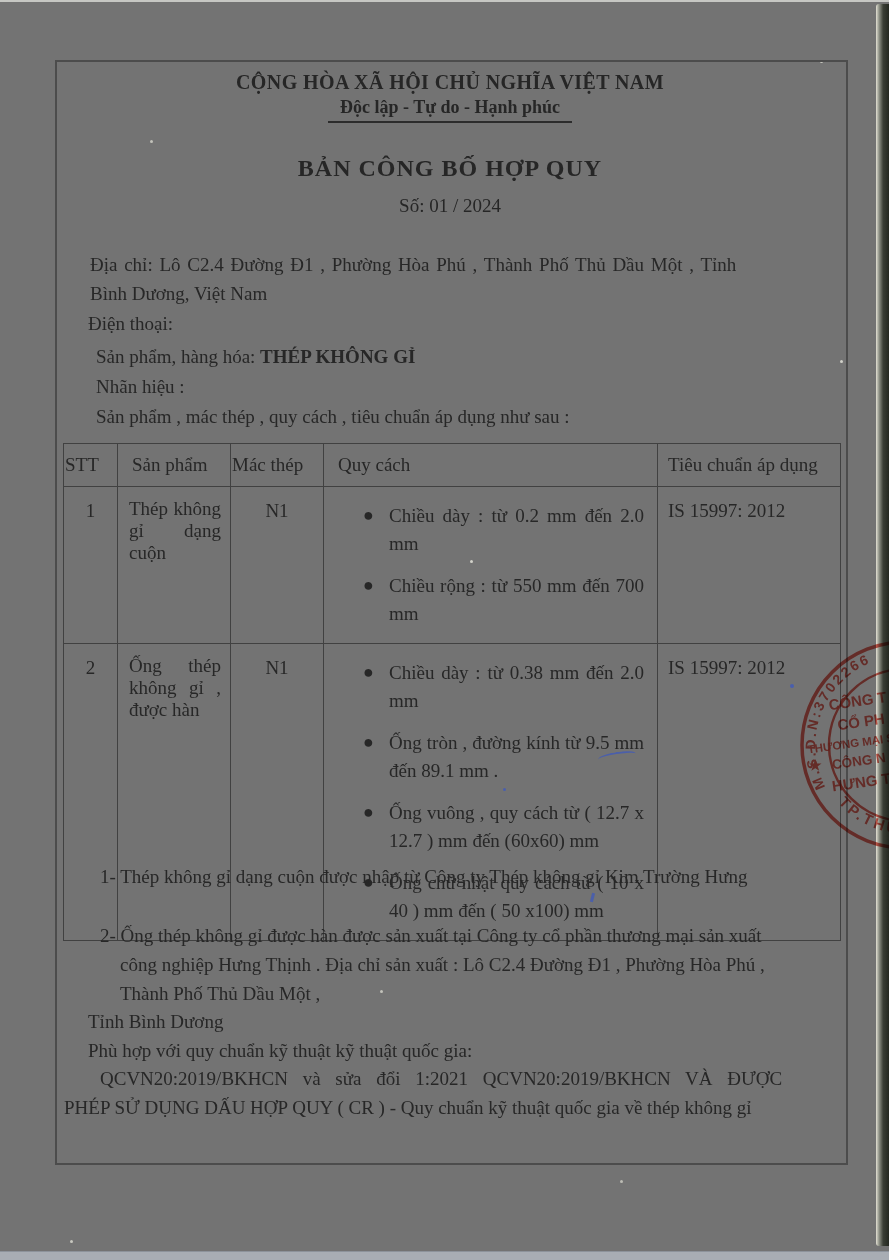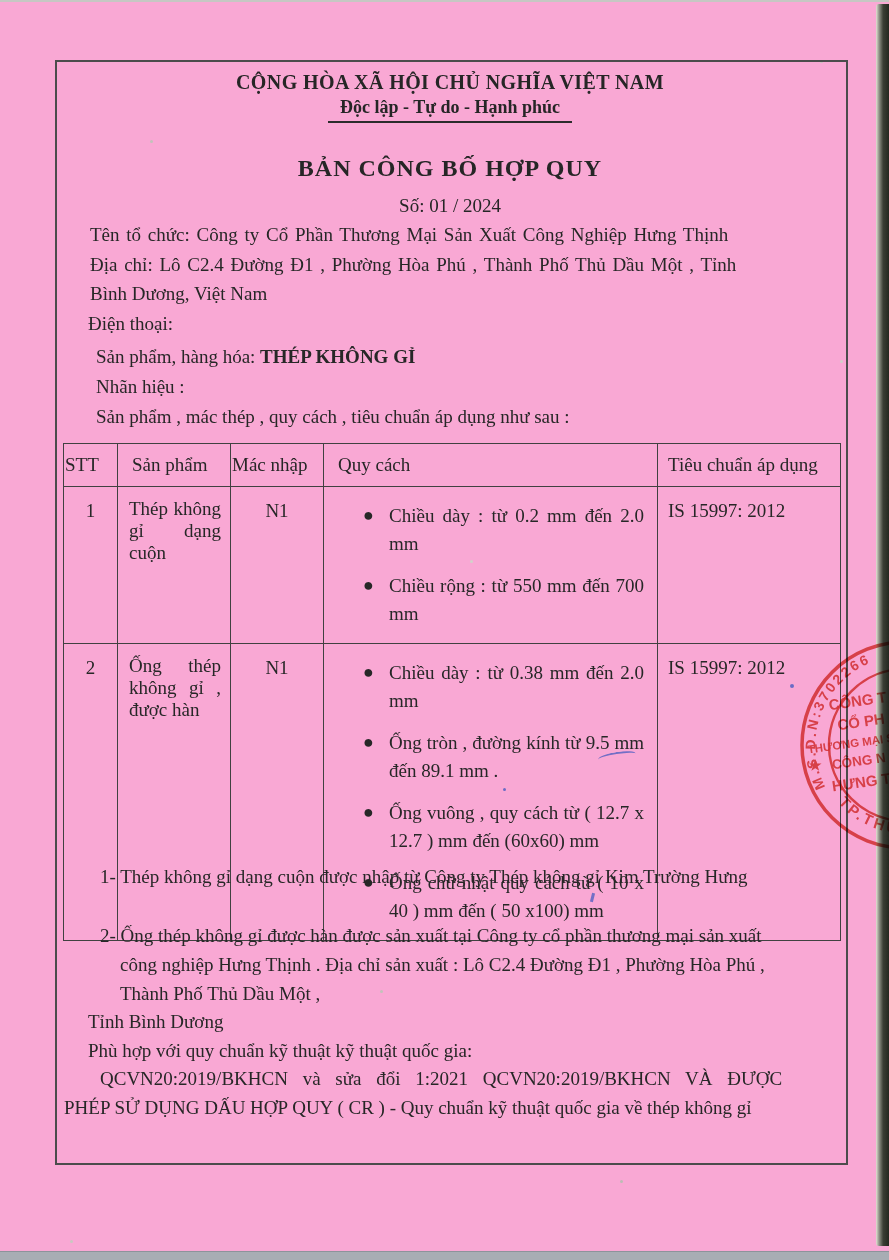--- a/index.html
+++ b/index.html
@@ -1,19 +1,19 @@
 <!DOCTYPE html>
 <html><head>
 <meta charset="utf-8">
 <style>
   html,body { margin:0; padding:0; }
   body { width:889px; height:1260px; background:#ffffff; font-family:"Liberation Serif","DejaVu Serif",serif; }
   .page {
     position:relative; width:889px; height:1260px; overflow:hidden;
-    background:#f9a8d4; color:#262626;
+    background:#737373; color:#262626;
   }
   
   .top-hairline { position:absolute; left:0; top:0; width:100%; height:2px; background:#c6c7c3; }
   .right-strip {
     position:absolute; top:4px; right:0; width:13px; height:1242px;
     background:linear-gradient(to right,#e3e1d4 0%,#8b8e83 25%,#3a3e35 55%,#242820 100%);
     border-radius:3px 0 0 3px;
   }
   .bottom-bar { position:absolute; left:0; bottom:0; width:100%; height:8px; background:#a8adb4; border-top:1px solid #8d939b; }
   .speckles { position:absolute; left:150px; top:140px; width:3px; height:3px; border-radius:50%; background:#c2c2ba;
@@ -69,21 +69,20 @@
 
   <div class="frame"></div>
 
   <div class="center-line nat-title">CỘNG HÒA XÃ HỘI CHỦ NGHĨA VIỆT NAM</div>
   <div class="center-line motto-wrap">
     <span class="motto">Độc lập - Tự do - Hạnh phúc</span>
   </div>
   <div class="center-line doc-title">BẢN CÔNG BỐ HỢP QUY</div>
   <div class="center-line doc-number">Số: 01 / 2024</div>
 
-  <div class="line wsp2" style="left:90px; top:224px;">Tên tổ chức: Công ty Cổ Phần Thương Mại Sản Xuất Công Nghiệp Hưng Thịnh</div>
   <div class="line wsp2" style="left:90px; top:254px;">Địa chỉ: Lô C2.4 Đường Đ1 , Phường Hòa Phú , Thành Phố Thủ Dầu Một , Tỉnh</div>
   <div class="line" style="left:90px; top:283px;">Bình Dương, Việt Nam</div>
   <div class="line" style="left:88px; top:313px;">Điện thoại:</div>
   <div class="line" style="left:96px; top:346px;">
     <span>Sản phẩm, hàng hóa: </span><span class="bold">THÉP KHÔNG GỈ</span>
   </div>
   <div class="line" style="left:96px; top:376px;">Nhãn hiệu :</div>
   <div class="line" style="left:96px; top:406px;">Sản phẩm , mác thép , quy cách , tiêu chuẩn áp dụng như sau :</div>
 
   <table class="spec">
@@ -91,21 +90,21 @@
         <col style="width:54px">
         <col style="width:113px">
         <col style="width:93px">
         <col style="width:334px">
         <col style="width:183px">
       </colgroup>
     <tbody>
         <tr>
       <th class="c">STT</th>
       <th class="pl14">Sản phẩm</th>
-      <th class="c">Mác nhập</th>
+      <th class="c">Mác thép</th>
       <th class="pl14">Quy cách</th>
       <th class="pl10">Tiêu chuẩn áp dụng</th>
     </tr>
     <tr class="r1h">
       <td class="c stt">1</td>
       <td class="sp">Thép không gỉ dạng cuộn</td>
       <td class="c mt">N1</td>
       <td class="qc">
         <ul>
           <li><span class="blt">●</span><span>Chiều dày : từ 0.2 mm đến 2.0 mm</span></li>

